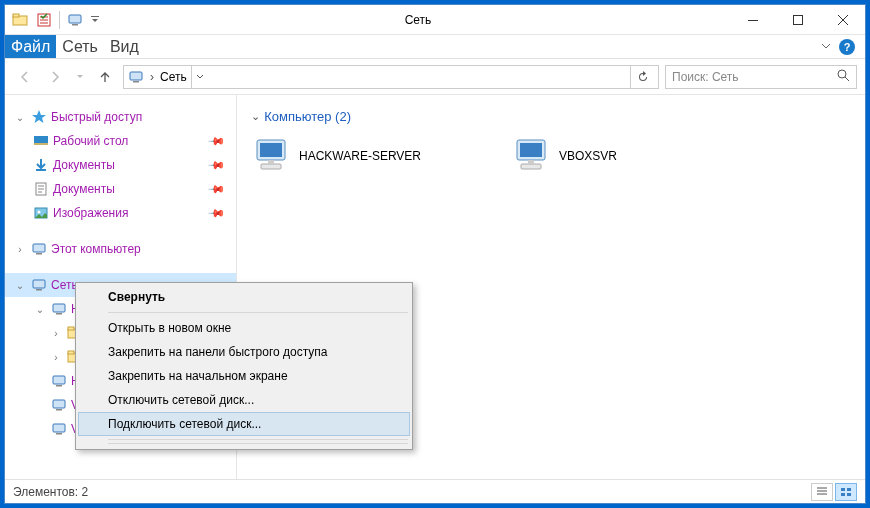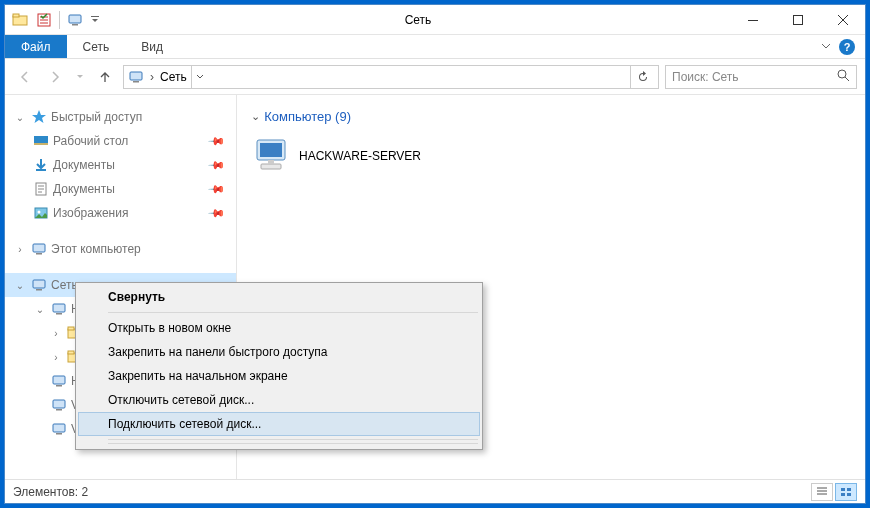--- a/index.html
+++ b/index.html
@@ -6,54 +6,54 @@
   body { font-family: "Segoe UI", Tahoma, sans-serif; font-size: 12px; background: #0066cc; width: 870px; height: 508px; overflow: hidden; position: relative; }
   .window { position: absolute; top: 4px; left: 4px; right: 4px; bottom: 4px; background: #fff; border: 1px solid #4a88c7; display: flex; flex-direction: column; }
   .titlebar { height: 30px; background: #fff; display: flex; align-items: center; border-bottom: 1px solid #e5e5e5; }
   .titlebar-icons { display: flex; align-items: center; gap: 2px; padding: 0 4px; }
   .qat-icon { width: 22px; height: 22px; display: flex; align-items: center; justify-content: center; }
   .titlebar-sep { width: 1px; height: 18px; background: #ccc; margin: 0 2px; }
   .titlebar-title { flex: 1; text-align: center; color: #000; font-size: 12px; }
   .win-controls { display: flex; }
   .win-btn { width: 45px; height: 29px; display: flex; align-items: center; justify-content: center; color: #333; }
   .ribbon-tabs { height: 24px; display: flex; align-items: stretch; border-bottom: 1px solid #e1e1e1; }
-  .ribbon-tab { padding: 0 16px; display: flex; align-items: center; color: #444; font-size: 12px; }
+  .ribbon-tab { padding: 0 6px; display: flex; align-items: center; color: #444; font-size: 16px; }
   .ribbon-tab.file { background: #1979ca; color: #fff; }
   .ribbon-right { margin-left: auto; display: flex; align-items: center; gap: 8px; padding-right: 10px; }
   .help-icon { width: 16px; height: 16px; border-radius: 50%; background: #1979ca; color: #fff; display: flex; align-items: center; justify-content: center; font-size: 11px; font-weight: bold; }
   .navbar { height: 36px; display: flex; align-items: center; gap: 6px; padding: 4px 8px; border-bottom: 1px solid #e5e5e5; }
   .nav-btn { width: 24px; height: 24px; display: flex; align-items: center; justify-content: center; color: #555; }
   .nav-btn.disabled { color: #bbb; }
   .address-bar { flex: 1; height: 24px; border: 1px solid #ccc; display: flex; align-items: center; padding: 0 4px; gap: 4px; }
   .address-bar .chev { color: #555; padding: 0 2px; }
   .addr-refresh { width: 24px; height: 22px; border-left: 1px solid #ccc; display: flex; align-items: center; justify-content: center; margin-left: auto; }
   .addr-dropdown { width: 18px; height: 22px; border-left: 1px solid #ccc; display: flex; align-items: center; justify-content: center; }
   .search-box { width: 192px; height: 24px; border: 1px solid #ccc; display: flex; align-items: center; padding: 0 6px; color: #888; }
   .search-box .srch-icon { margin-left: auto; color: #555; }
   .body { flex: 1; display: flex; overflow: hidden; }
   .sidebar { width: 232px; border-right: 1px solid #e5e5e5; padding: 10px 0; overflow: hidden; }
   .tree-item { display: flex; align-items: center; height: 24px; padding-left: 8px; gap: 4px; }
   .tree-item.selected { background: #cde8ff; }
   .tree-item .expander { width: 14px; color: #777; font-size: 10px; text-align: center; }
-  .tree-item .tlabel { color: #737373; }
+  .tree-item .tlabel { color: #a21caf; }
   .tree-item.indent1 { padding-left: 28px; }
   .tree-item.indent2 { padding-left: 44px; }
   .pin { margin-left: auto; margin-right: 12px; color: #7a7a7a; font-size: 11px; transform: rotate(45deg); }
   .content { flex: 1; padding: 14px 10px; }
   .group-header { color: #1e5fbf; font-size: 13px; padding-left: 4px; margin-bottom: 8px; display: flex; align-items: center; gap: 4px; }
   .group-header .chev { color: #555; font-size: 11px; }
   .items-row { display: flex; }
   .item { display: flex; align-items: center; gap: 8px; width: 260px; padding: 4px; }
   .item-label { color: #000; }
   .computer-icon { width: 40px; height: 40px; }
   .statusbar { height: 24px; border-top: 1px solid #e1e1e1; display: flex; align-items: center; padding: 0 8px; color: #444; font-size: 12px; }
   .statusbar .sb-right { margin-left: auto; display: flex; gap: 2px; }
   .view-btn { width: 22px; height: 18px; border: 1px solid #ccc; display: flex; align-items: center; justify-content: center; }
   .view-btn.active { background: #cde8ff; border-color: #7ab7e8; }
-  .context-menu { position: absolute; top: 282px; left: 75px; width: 408px; background: #f0f0f0; border: 1px solid #a0a0a0; box-shadow: 3px 3px 6px rgba(0,0,0,0.25); padding: 2px; z-index: 100; }
+  .context-menu { position: absolute; top: 282px; left: 75px; width: 338px; background: #f0f0f0; border: 1px solid #a0a0a0; box-shadow: 3px 3px 6px rgba(0,0,0,0.25); padding: 2px; z-index: 100; }
   .menu-item { height: 24px; display: flex; align-items: center; padding-left: 30px; color: #000; font-size: 12px; }
   .menu-item.bold { font-weight: 600; }
   .menu-item.hover { background: #d8e6f2; border: 1px solid #a8c8e4; padding-left: 29px; height: 24px; }
   .menu-sep { height: 1px; background: #d7d7d7; margin: 3px 2px 3px 30px; }
   .icon-svg { flex-shrink: 0; }
 </style>
 </head>
 <body>
 
 <div class="window">
@@ -271,31 +271,40 @@
             <rect x="2" y="3" width="12" height="8" rx="1" fill="#cfe3f7" stroke="#3a78b9"></rect>
             <rect x="5" y="12" width="6" height="1.5" fill="#888"></rect>
           </svg>
         <span class="tlabel">V</span>
       </div>
     </div>
 
     <div class="content">
       <div class="group-header">
         <span class="chev">⌄</span>
-        <span>Компьютер (9)</span>
+        <span>Компьютер (2)</span>
       </div>
       <div class="items-row">
         <div class="item">
           <svg class="computer-icon" viewBox="0 0 40 40">
             <rect x="6" y="4" width="28" height="20" rx="2" fill="#d8e9f7" stroke="#5a8fc0"></rect>
             <rect x="9" y="7" width="22" height="14" fill="#3a7fc4"></rect>
             <rect x="10" y="28" width="20" height="5" rx="1" fill="#e8e8e8" stroke="#aaa"></rect>
             <rect x="17" y="24" width="6" height="4" fill="#ccc"></rect>
           </svg>
           <span class="item-label">HACKWARE-SERVER</span>
+        </div>
+        <div class="item">
+          <svg class="computer-icon" viewBox="0 0 40 40">
+            <rect x="6" y="4" width="28" height="20" rx="2" fill="#d8e9f7" stroke="#5a8fc0"></rect>
+            <rect x="9" y="7" width="22" height="14" fill="#3a7fc4"></rect>
+            <rect x="10" y="28" width="20" height="5" rx="1" fill="#e8e8e8" stroke="#aaa"></rect>
+            <rect x="17" y="24" width="6" height="4" fill="#ccc"></rect>
+          </svg>
+          <span class="item-label">VBOXSVR</span>
         </div>
       </div>
     </div>
   </div>
 
   <div class="statusbar">
     <span>Элементов: 2</span>
     <div class="sb-right">
       <div class="view-btn">
           <svg width="12" height="10">

